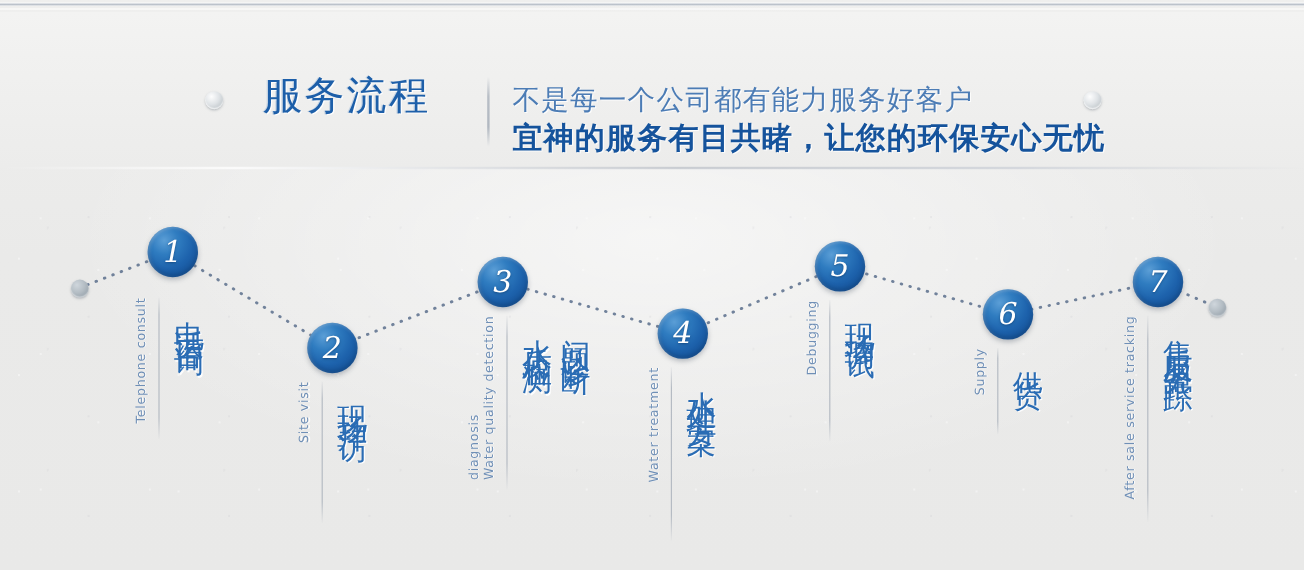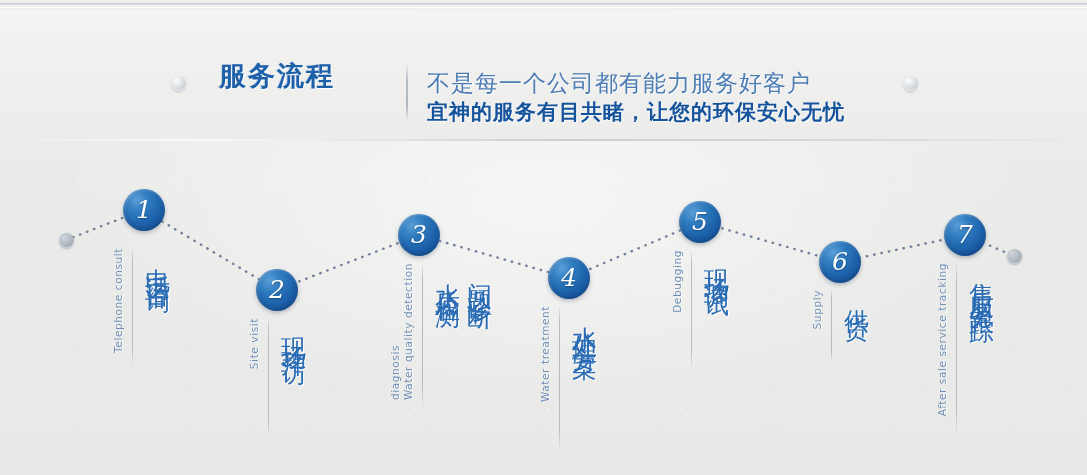--- a/index.html
+++ b/index.html
@@ -49,37 +49,37 @@
   }
 
   .deco-dot{
     position:absolute;width:15px;height:15px;border-radius:50%;
     background:radial-gradient(circle at 35% 30%, #fdfdfd 0%, #dfe3e6 45%, #c4cace 75%, #b9bfc4 100%);
     box-shadow:0 1px 2px rgba(120,128,138,.45), inset 0 -1px 1px rgba(255,255,255,.7);
   }
 
   .title{
     position:absolute;left:219px;top:48px;
-    font-size:27px;font-weight:bold;letter-spacing:2px;
+    font-size:33px;font-weight:normal;letter-spacing:2px;
     color:#1d5fa9;
     text-shadow:1px 1px 0 rgba(255,255,255,.85), -1px 0 0 rgba(120,160,205,.35);
     white-space:nowrap;
   }
   .title-sep{
     position:absolute;left:406px;top:54px;width:2px;height:58px;
     background:linear-gradient(180deg, rgba(190,195,202,0) 0%, #b8bec6 28%, #b0b7c0 72%, rgba(190,195,202,0) 100%);
   }
   .sub1{
     position:absolute;left:427px;top:58px;
     font-size:23px;color:#4c7cb5;letter-spacing:1px;white-space:nowrap;
     text-shadow:1px 1px 0 rgba(255,255,255,.8);
   }
   .sub2{
     position:absolute;left:427px;top:88px;
-    font-size:21px;font-weight:bold;color:#15539c;letter-spacing:1px;white-space:nowrap;
+    font-size:25px;font-weight:bold;color:#15539c;letter-spacing:1px;white-space:nowrap;
     text-shadow:1px 1px 0 rgba(255,255,255,.8);
   }
 
   
   #path-svg{position:absolute;left:0;top:140px;width:1087px;height:335px;}
 
   .node{
     position:absolute;width:42px;height:42px;border-radius:50%;
     background:radial-gradient(circle at 33% 27%, #5b9ed6 0%, #2f7cc0 28%, #1d62ac 58%, #12498c 100%);
     box-shadow:0 2px 4px rgba(90,100,115,.40), inset 0 -2px 4px rgba(6,40,80,.35), inset 1px 1px 3px rgba(255,255,255,.30);

